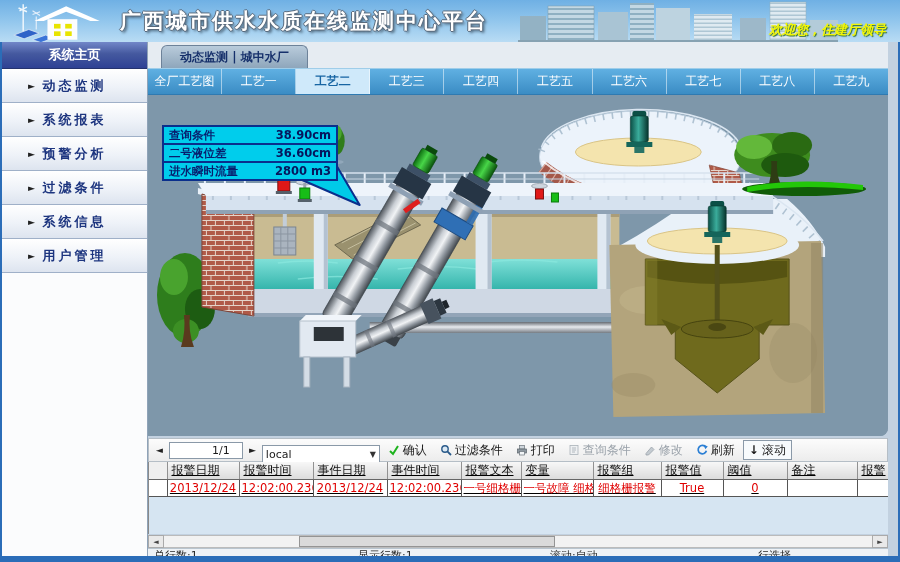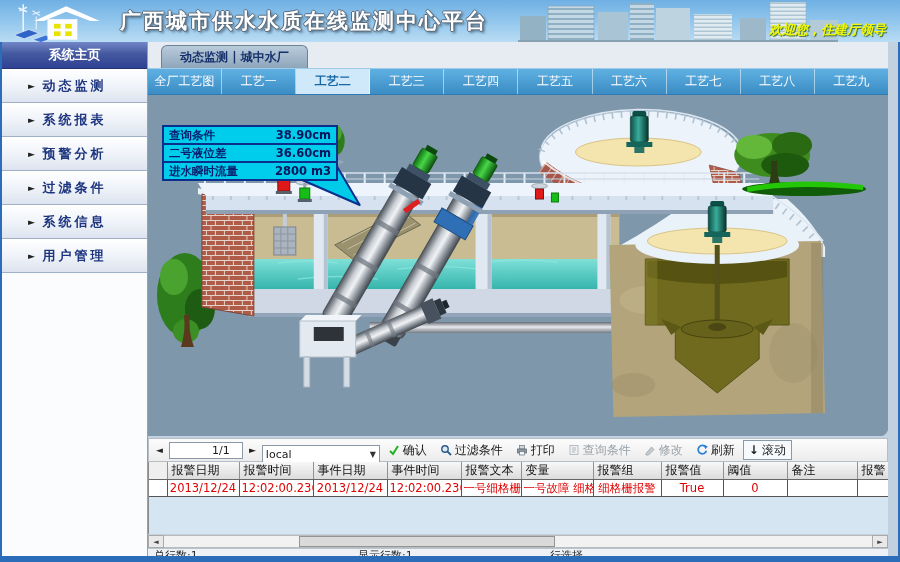--- a/index.html
+++ b/index.html
@@ -63,21 +63,21 @@
     border:1px solid #8a99a8;font-size:11px;padding-left:30px;}
   .tb-select{width:110px;height:16px;background:#fff;border:1px solid #8a99a8;display:flex;
     align-items:center;justify-content:space-between;padding:0 3px;font-size:11px;cursor:pointer;margin-top:8px;}
   .tb-select .dd{font-size:8px;color:#333;}
   .tb-btn{display:flex;align-items:center;gap:3px;padding:0 5px;height:18px;cursor:pointer;white-space:nowrap;}
   .tb-btn.disabled{color:#9aa2aa;}
   .tb-btn.pressed{border:1px solid #8a99a8;background:#f7fafc;}
   .tb-btn svg{flex:none;}
 
   
-  .table-zone{height:72px;flex:none;background:#d6e5f2;overflow:hidden;border-left:1px solid #8a8a8a;}
+  .table-zone{height:72px;flex:none;background:#d6e5f2;overflow:hidden;border-left:1px solid #8a8a8a;text-decoration:underline;}
   table.alarms{border-collapse:collapse;table-layout:fixed;width:741px;}
   table.alarms th{height:16px;padding:0 4px;font-size:12px;font-weight:normal;color:#111;text-align:left;
     background:linear-gradient(#f7f7f7,#dcdcdc);border-right:1px solid #919191;border-bottom:1px solid #666;
     white-space:nowrap;overflow:hidden;}
   table.alarms td{height:16px;padding:0 2px;font-size:11.5px;color:#e00000;text-align:center;background:#fff;
     border-right:1px solid #555;border-bottom:1px solid #555;white-space:nowrap;overflow:hidden;}
   table.alarms .gut{background:#efefef;}
 
   
   .hscroll{height:13px;flex:none;display:flex;margin-top:1px;}
@@ -526,20 +526,21 @@
           <div class="sb-thumb"></div>
         </div>
         <div class="sb-btn">
           <span>►</span>
         </div>
       </div>
 
       <div class="statusbar">
         <span class="st-seg st-1">总行数:1</span>
         <span class="st-seg st-2">显示行数:1</span>
+        <span class="st-seg st-3">滚动:自动</span>
         <span class="st-seg st-4">行选择</span>
       </div>
 
     </div>
   </div>
 
   <div class="footer-strip"></div>
 </div>
 
 </body></html>

